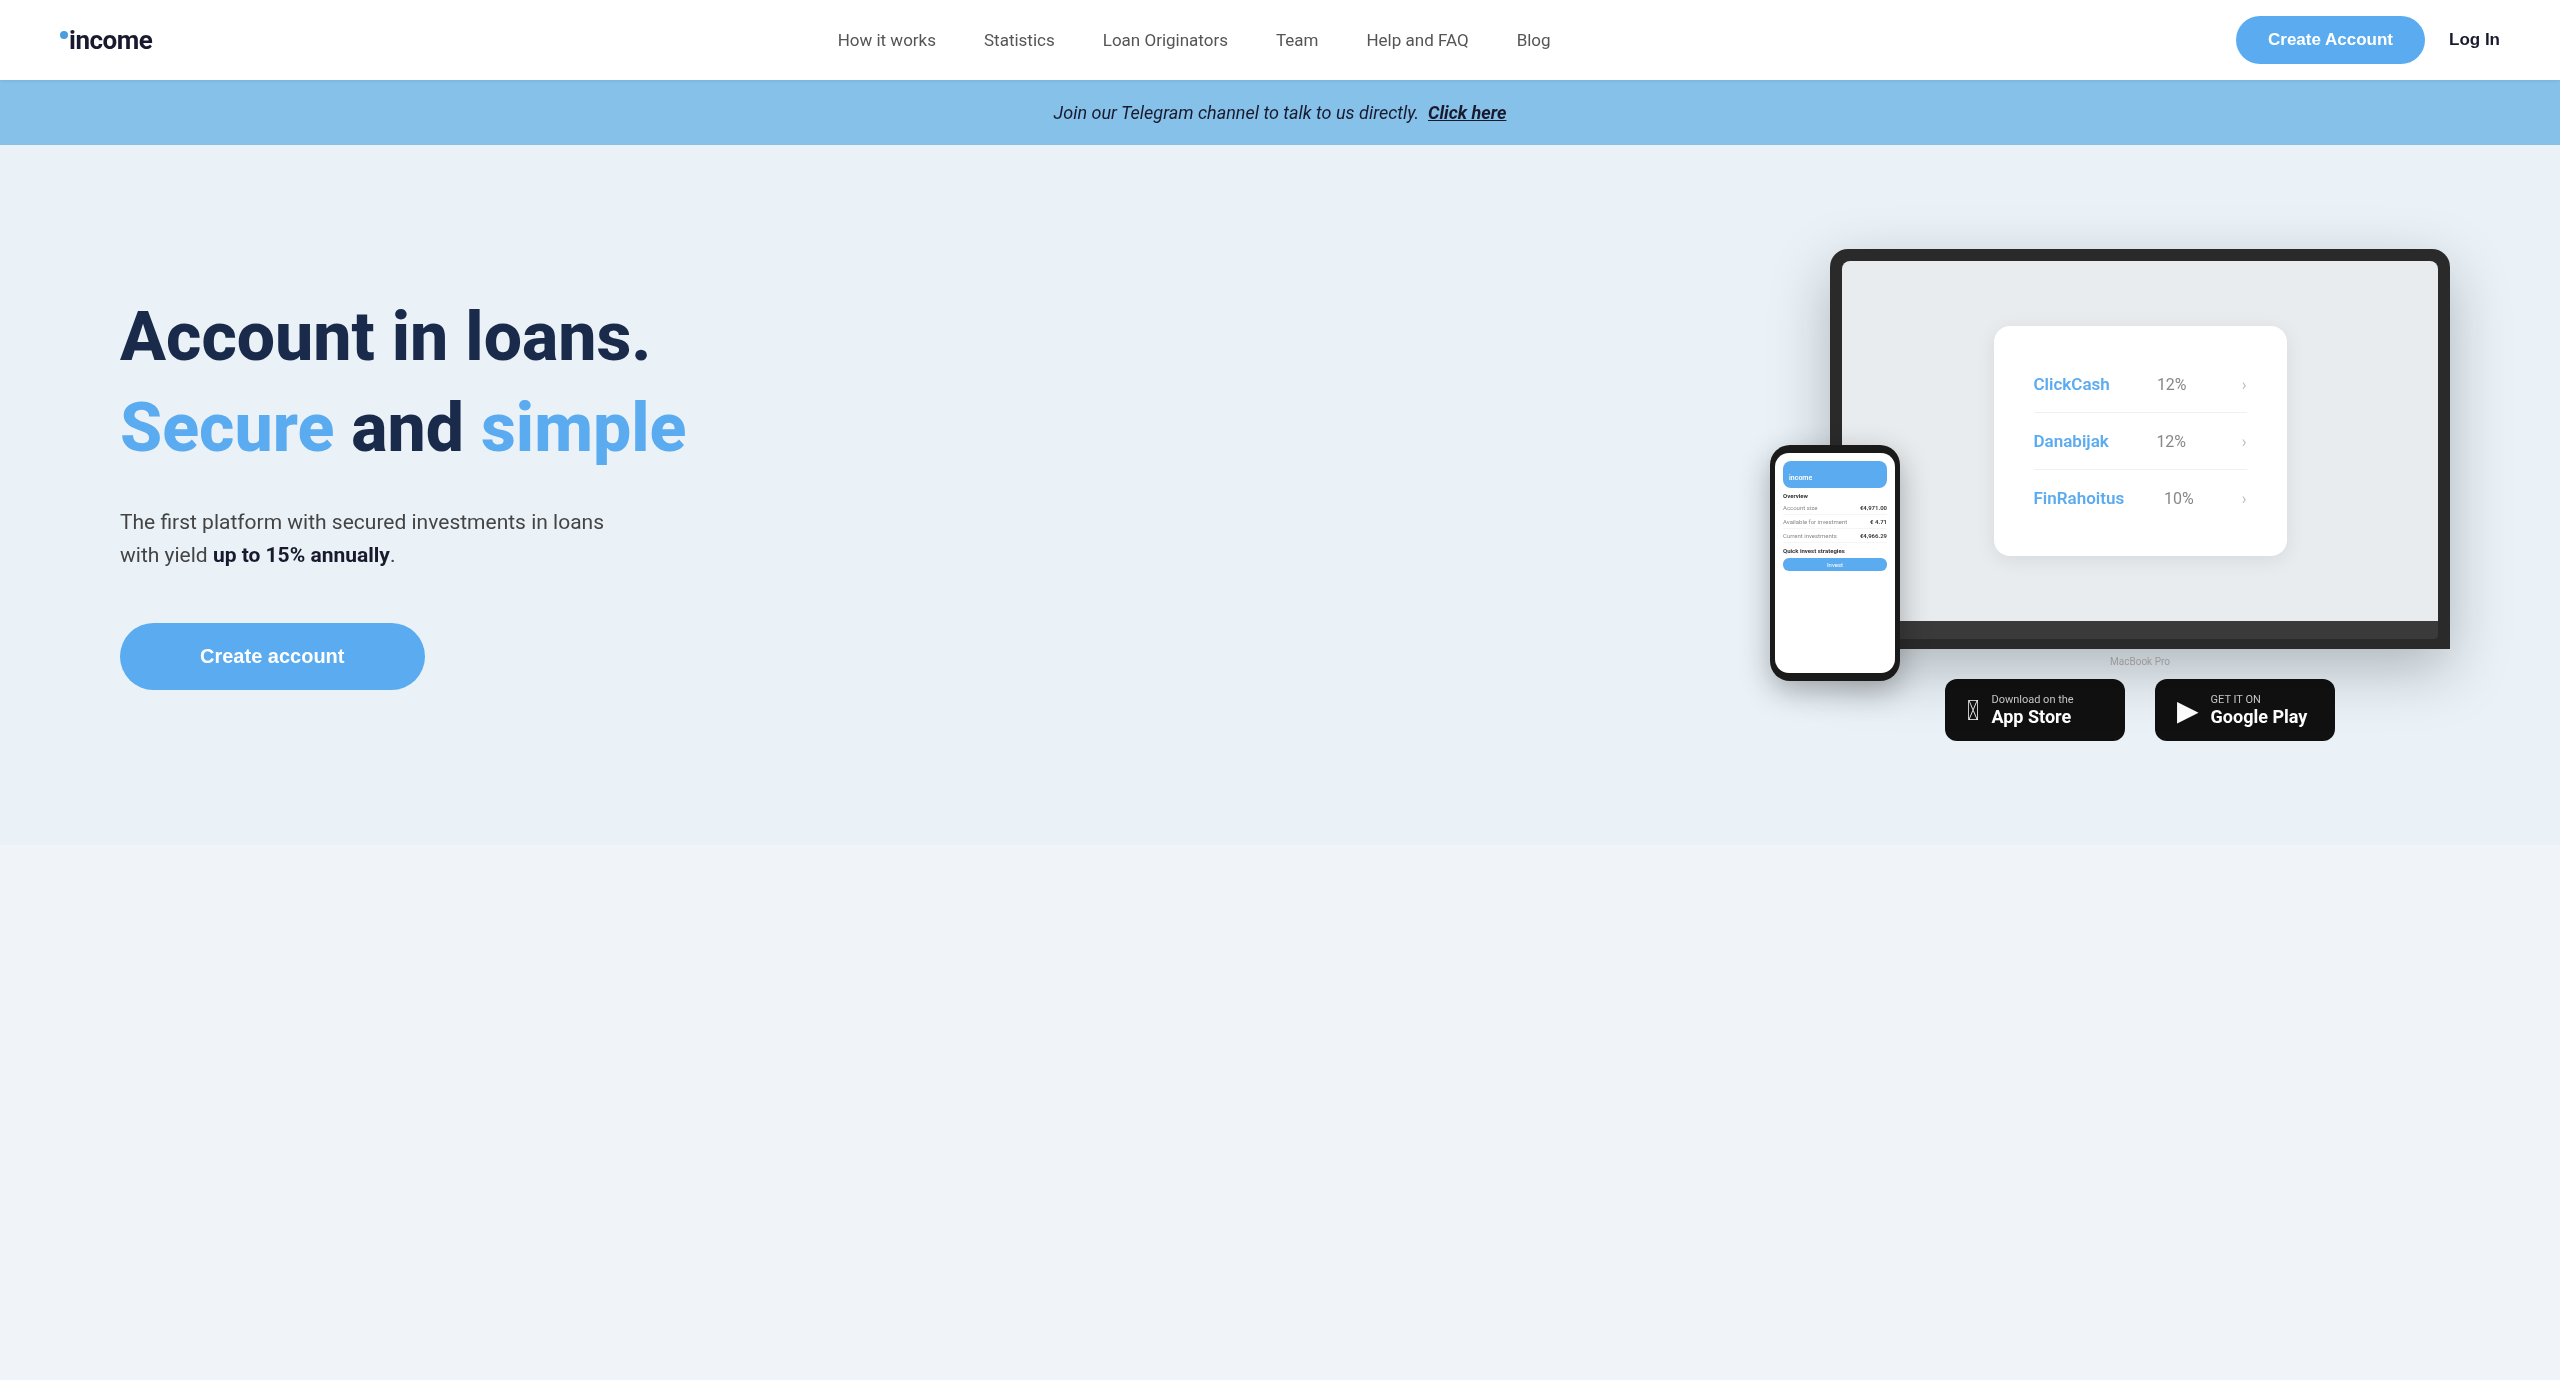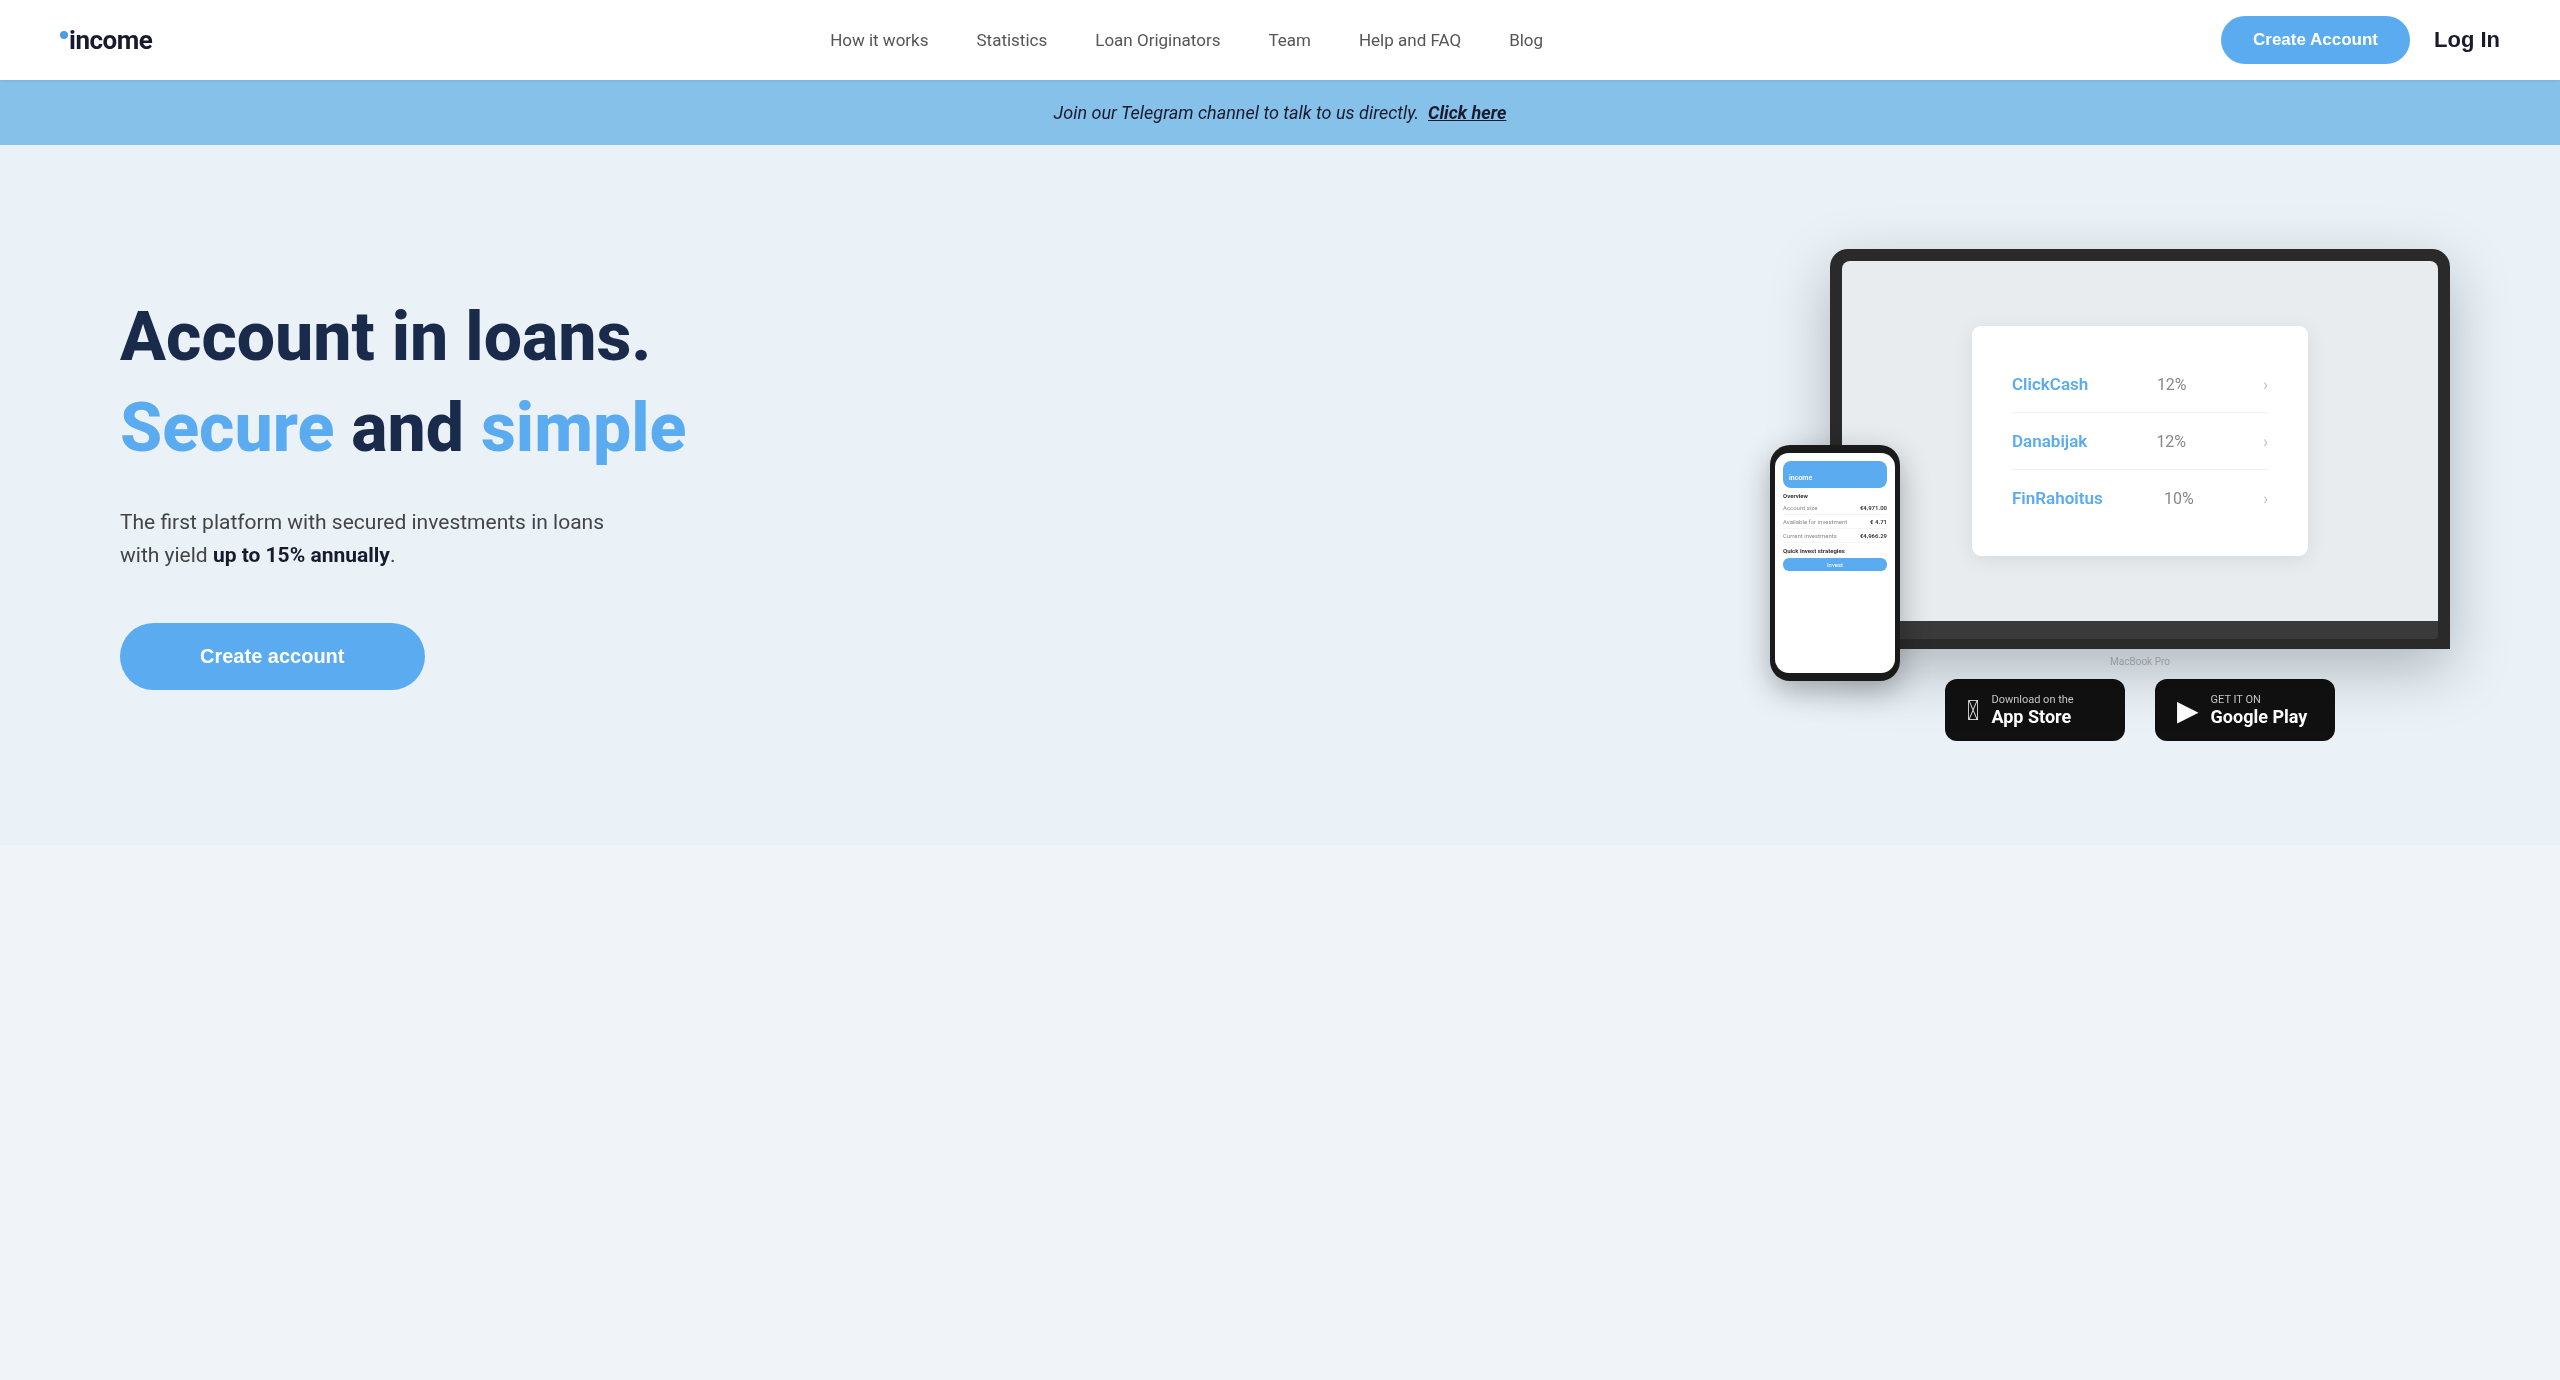--- a/index.html
+++ b/index.html
@@ -59,21 +59,21 @@
       border: none;
       border-radius: 30px;
       padding: 14px 32px;
       font-size: 17px;
       font-weight: 600;
       cursor: pointer;
     }
     .btn-login {
       background: none;
       border: none;
-      font-size: 22px;
+      font-size: 17px;
       font-weight: 600;
       color: #1a1a2e;
       cursor: pointer;
     }
 
     
     .telegram-banner {
       background: #85c1e9;
       text-align: center;
       padding: 22px 20px;
@@ -162,23 +162,23 @@
       border-radius: 8px 8px 0 0;
       width: 100%;
       height: 360px;
       display: flex;
       align-items: center;
       justify-content: center;
       overflow: hidden;
     }
     .laptop-content-card {
       background: #fff;
-      border-radius: 9px;
+      border-radius: 16px;
       padding: 30px 40px;
-      width: 336px;
+      width: 293px;
       box-shadow: 0 4px 20px rgba(0,0,0,0.08);
     }
     .loan-item {
       display: flex;
       align-items: center;
       justify-content: space-between;
       padding: 18px 0;
       border-bottom: 1px solid #f0f0f0;
     }
     .loan-item:last-child { border-bottom: none; }

